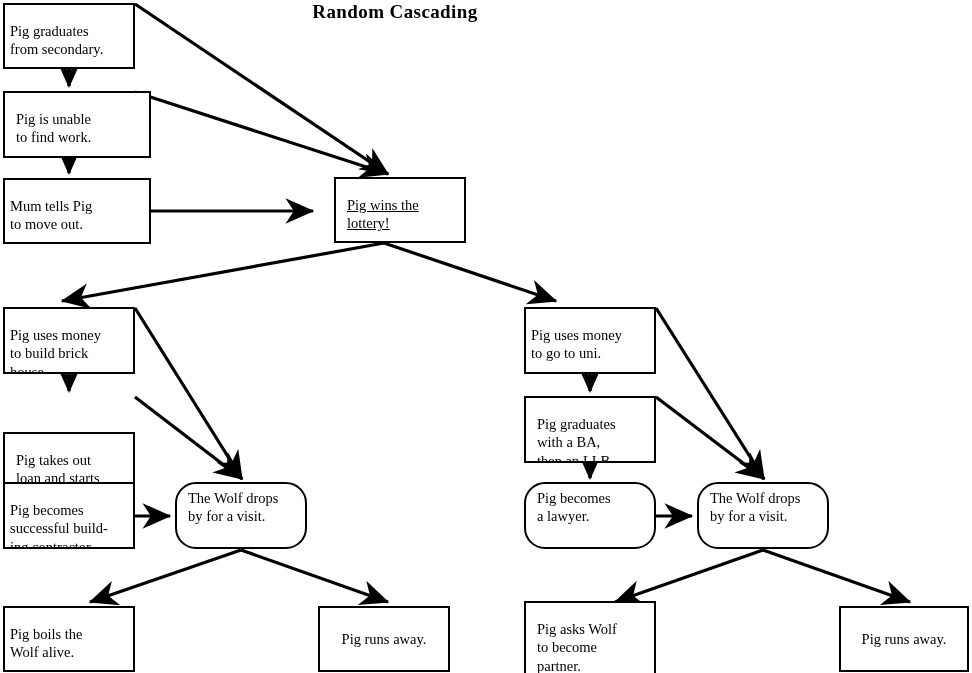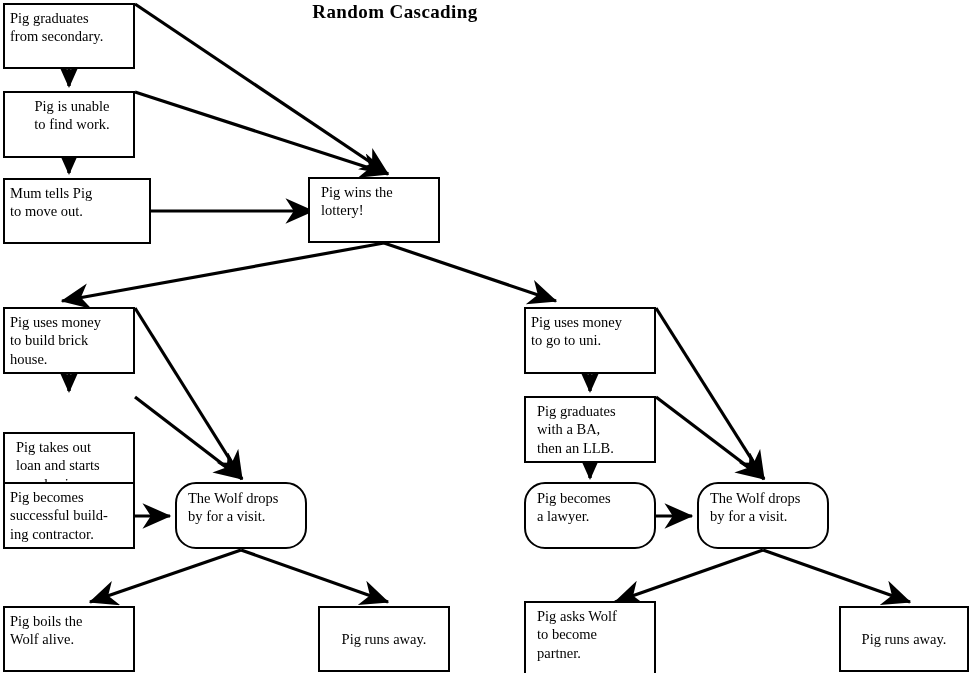--- a/index.html
+++ b/index.html
@@ -36,21 +36,21 @@
     pointer-events: none;
   }
   .node {
     position: absolute;
     box-sizing: border-box;
     border: 2.5px solid #000000;
     background: #ffffff;
     color: #000000;
     font-size: 14.5px;
     line-height: 1.27;
-    padding: 4px 5px 3px 5px;
+    padding: 17px 5px 3px 5px;
     overflow: hidden;
     white-space: pre-line;
   }
   .node.center {
     display: flex;
     align-items: center;
     justify-content: center;
     padding: 0 19px;
     text-align: left;
   }
@@ -99,25 +99,25 @@
         <line x1="241" y1="550" x2="90" y2="602" stroke="#000000" stroke-width="3.2" marker-end="url(#ah)"></line>
         <line x1="241" y1="550" x2="388" y2="602" stroke="#000000" stroke-width="3.2" marker-end="url(#ah)"></line>
         <line x1="763" y1="550" x2="615" y2="602" stroke="#000000" stroke-width="3.2" marker-end="url(#ah)"></line>
         <line x1="763" y1="550" x2="910" y2="602" stroke="#000000" stroke-width="3.2" marker-end="url(#ah)"></line>
       </g>
   </svg>
 
   <div id="node-group">
       <div class="node" style="left: 3px; top: 3px; width: 132px; height: 66px;"><span>Pig graduates
 from secondary.</span></div>
-      <div class="node indent" style="left: 3px; top: 91px; width: 132px; height: 67px; text-align: center;"><span>Pig is unable
+      <div class="node indent" style="left: 3px; top: 91px; width: 148px; height: 67px;"><span>Pig is unable
 to find work.</span></div>
       <div class="node" style="left: 3px; top: 178px; width: 148px; height: 66px;"><span>Mum tells Pig
 to move out.</span></div>
-      <div class="node indent" style="left: 308px; top: 177px; width: 132px; height: 66px;"><span>Pig wins the
+      <div class="node indent" style="left: 334px; top: 177px; width: 132px; height: 66px; text-decoration: underline;"><span>Pig wins the
 lottery!</span></div>
       <div class="node" style="left: 3px; top: 307px; width: 132px; height: 67px;"><span>Pig uses money
 to build brick
 house.</span></div>
       <div class="node indent" style="left: 3px; top: 396px; width: 132px; height: 67px; margin-top: 36px;"><span>Pig takes out
 loan and starts
 own business.</span></div>
       <div class="node" style="left: 3px; top: 482px; width: 132px; height: 67px;"><span>Pig becomes
 successful build-
 ing contractor.</span></div>

